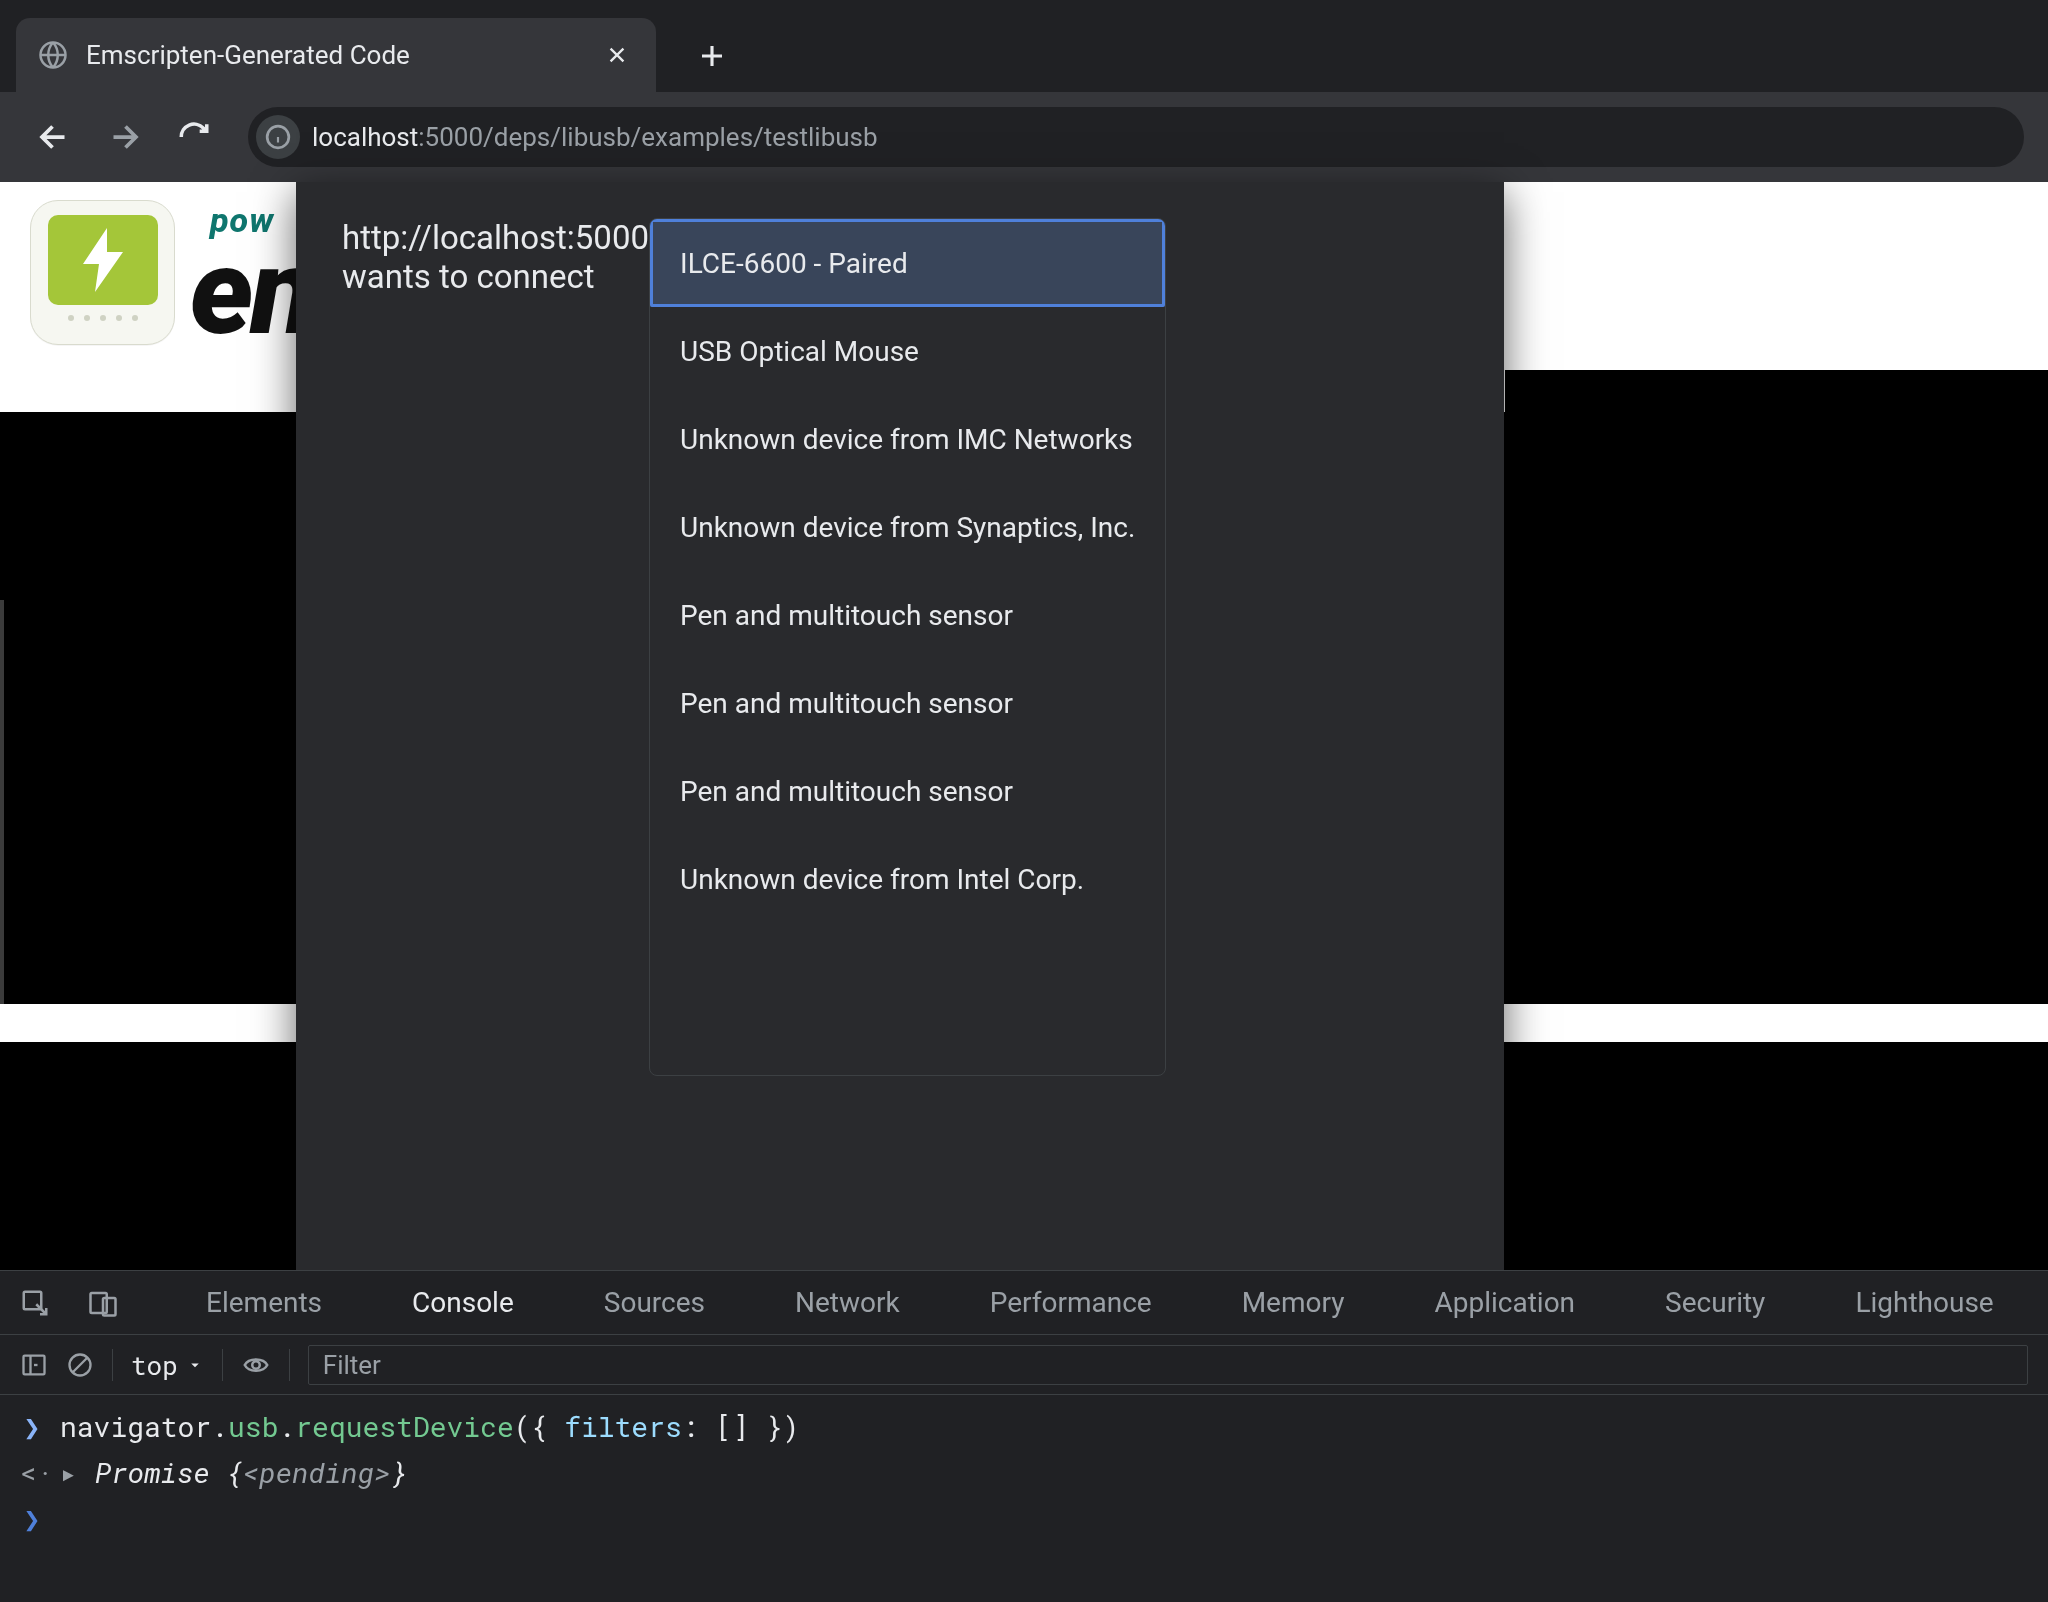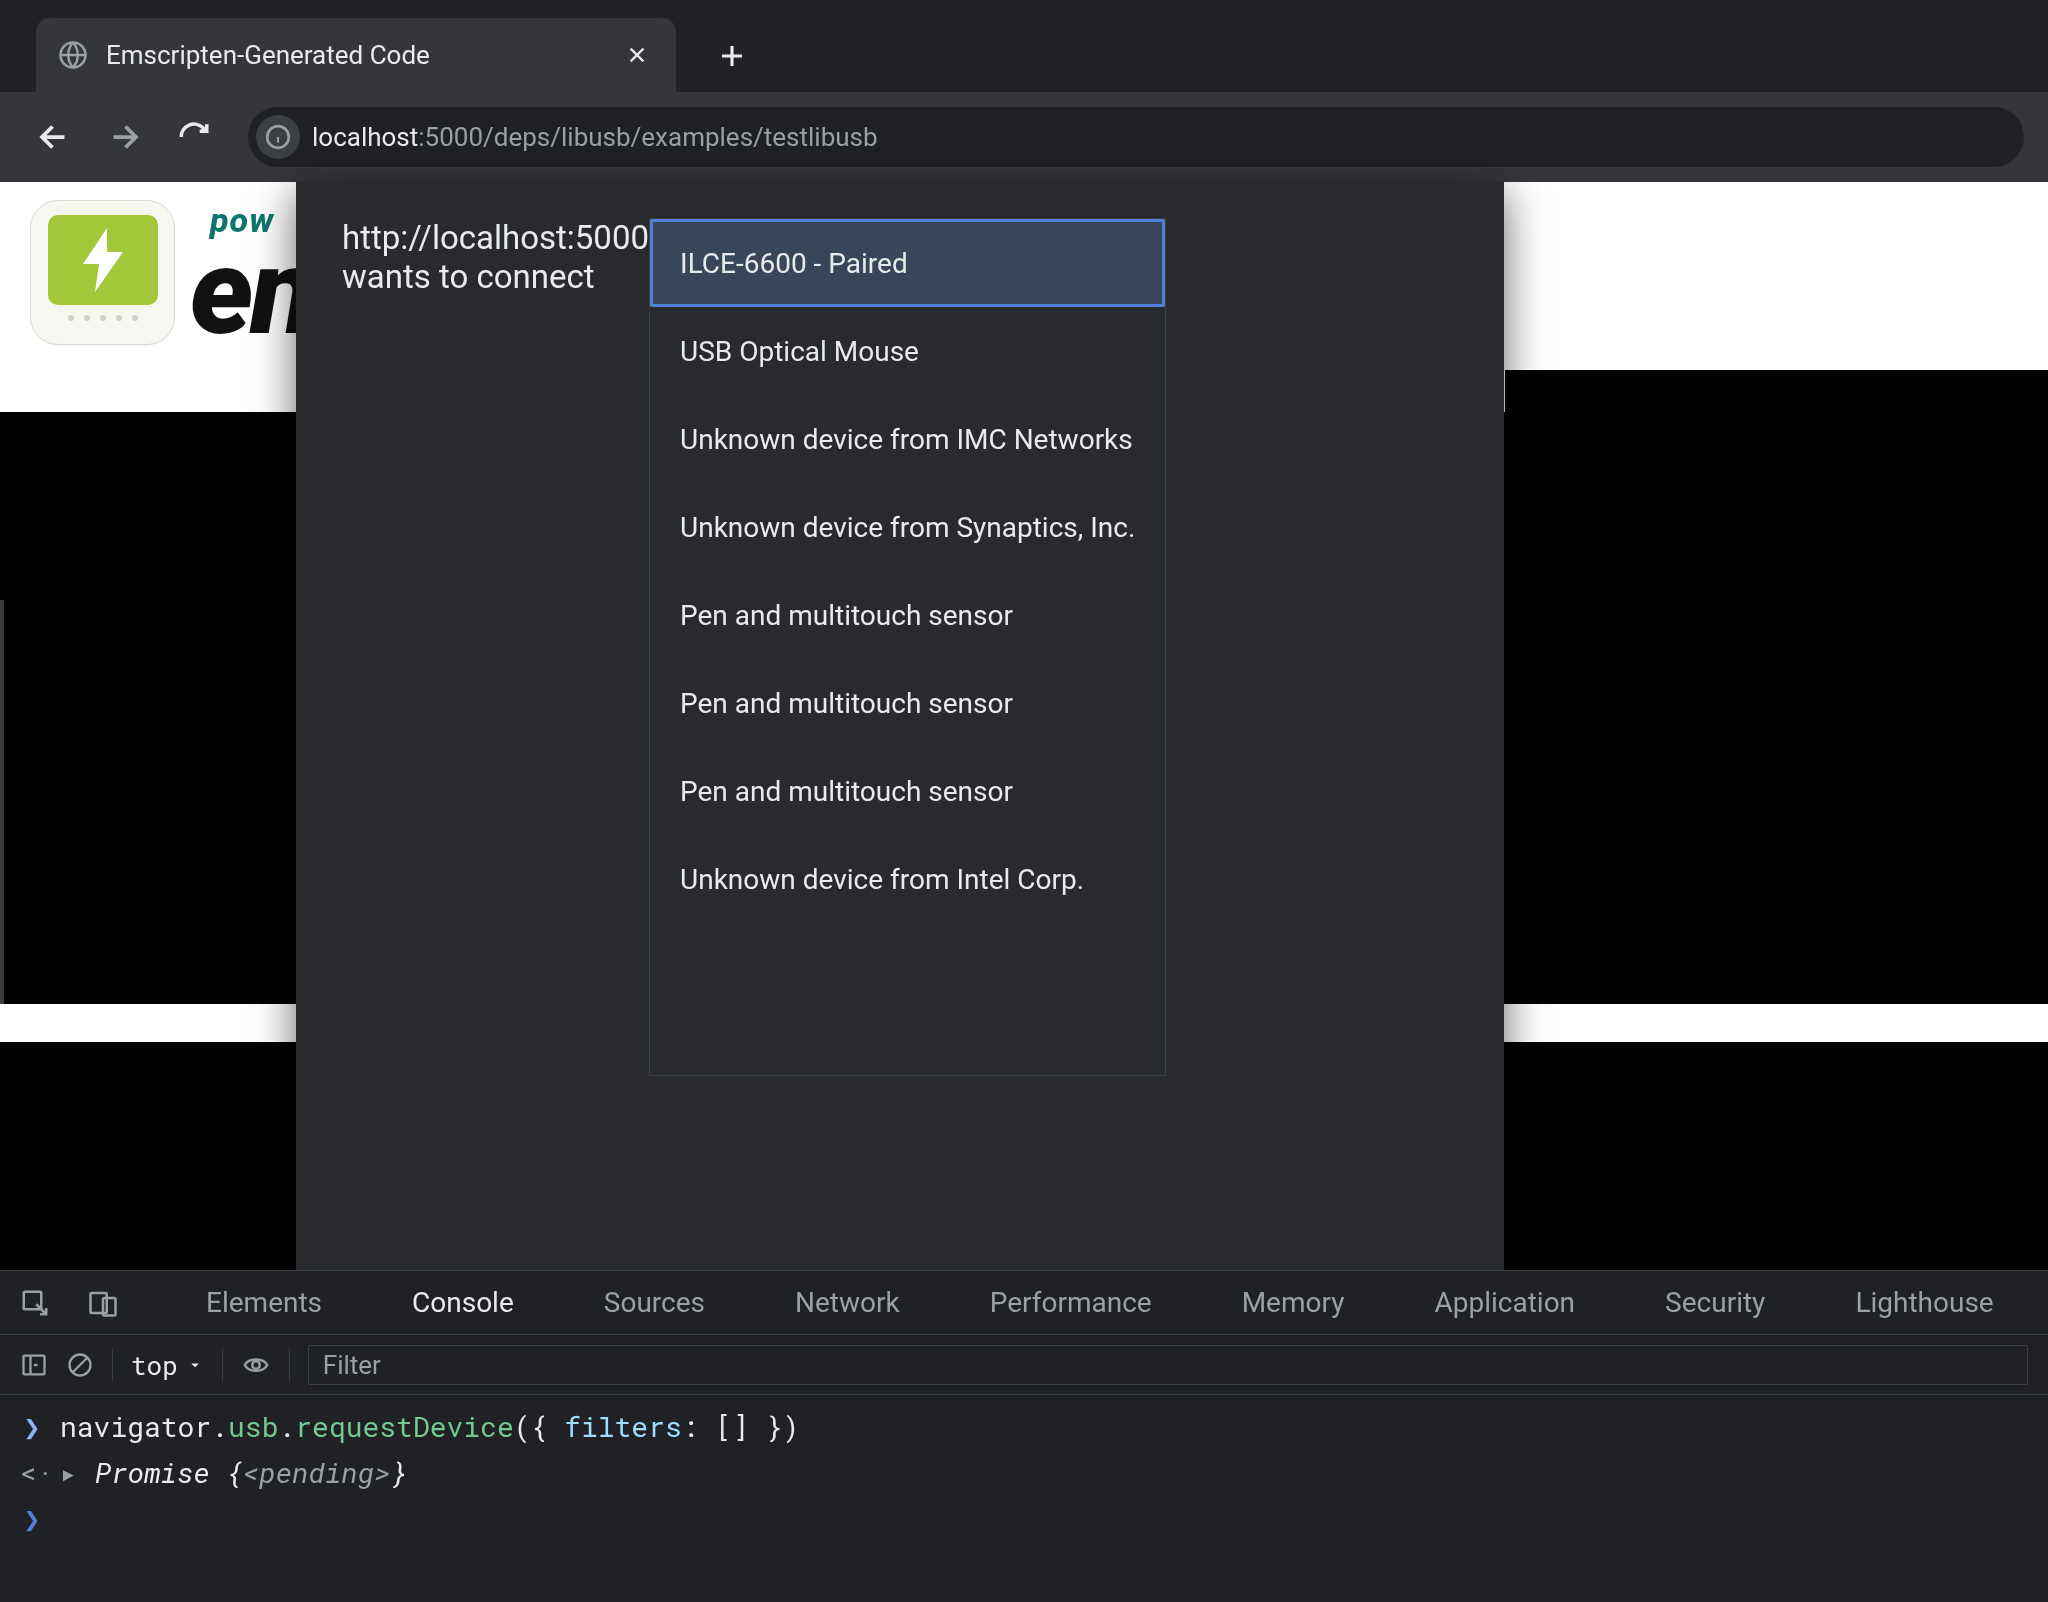--- a/index.html
+++ b/index.html
@@ -10,21 +10,21 @@
     color: #e8eaed;
     position: relative;
   }
 
   
   .tabbar {
     height: 92px;
     background: #202124;
     display: flex;
     align-items: flex-end;
-    padding-left: 36px;
+    padding-left: 16px;
   }
   .tab {
     height: 74px;
     background: #35363a;
     border-radius: 14px 14px 0 0;
     display: flex;
     align-items: center;
     padding: 0 26px 0 22px;
     min-width: 640px;
     gap: 18px;
@@ -110,21 +110,21 @@
     width:1208px; height:1310px;
     background:#292a2d;
     box-shadow: 0 10px 40px rgba(0,0,0,.6);
     display:flex; flex-direction:row;
     padding: 36px 46px 34px 46px;
   }
   .perm-title {
     font-size:33px; color:#e8eaed; margin-bottom:28px;
   }
   .device-list {
-    border:1px solid #3c4043; border-radius:0;
+    border:1px solid #3c4043; border-radius:8px;
     flex:0 0 auto;
     height: 858px;
     overflow:hidden;
   }
   .device-item {
     height:88px; display:flex; align-items:center;
     padding:0 30px; font-size:28px; color:#e8eaed;
     cursor:pointer;
   }
   .device-item.selected {

